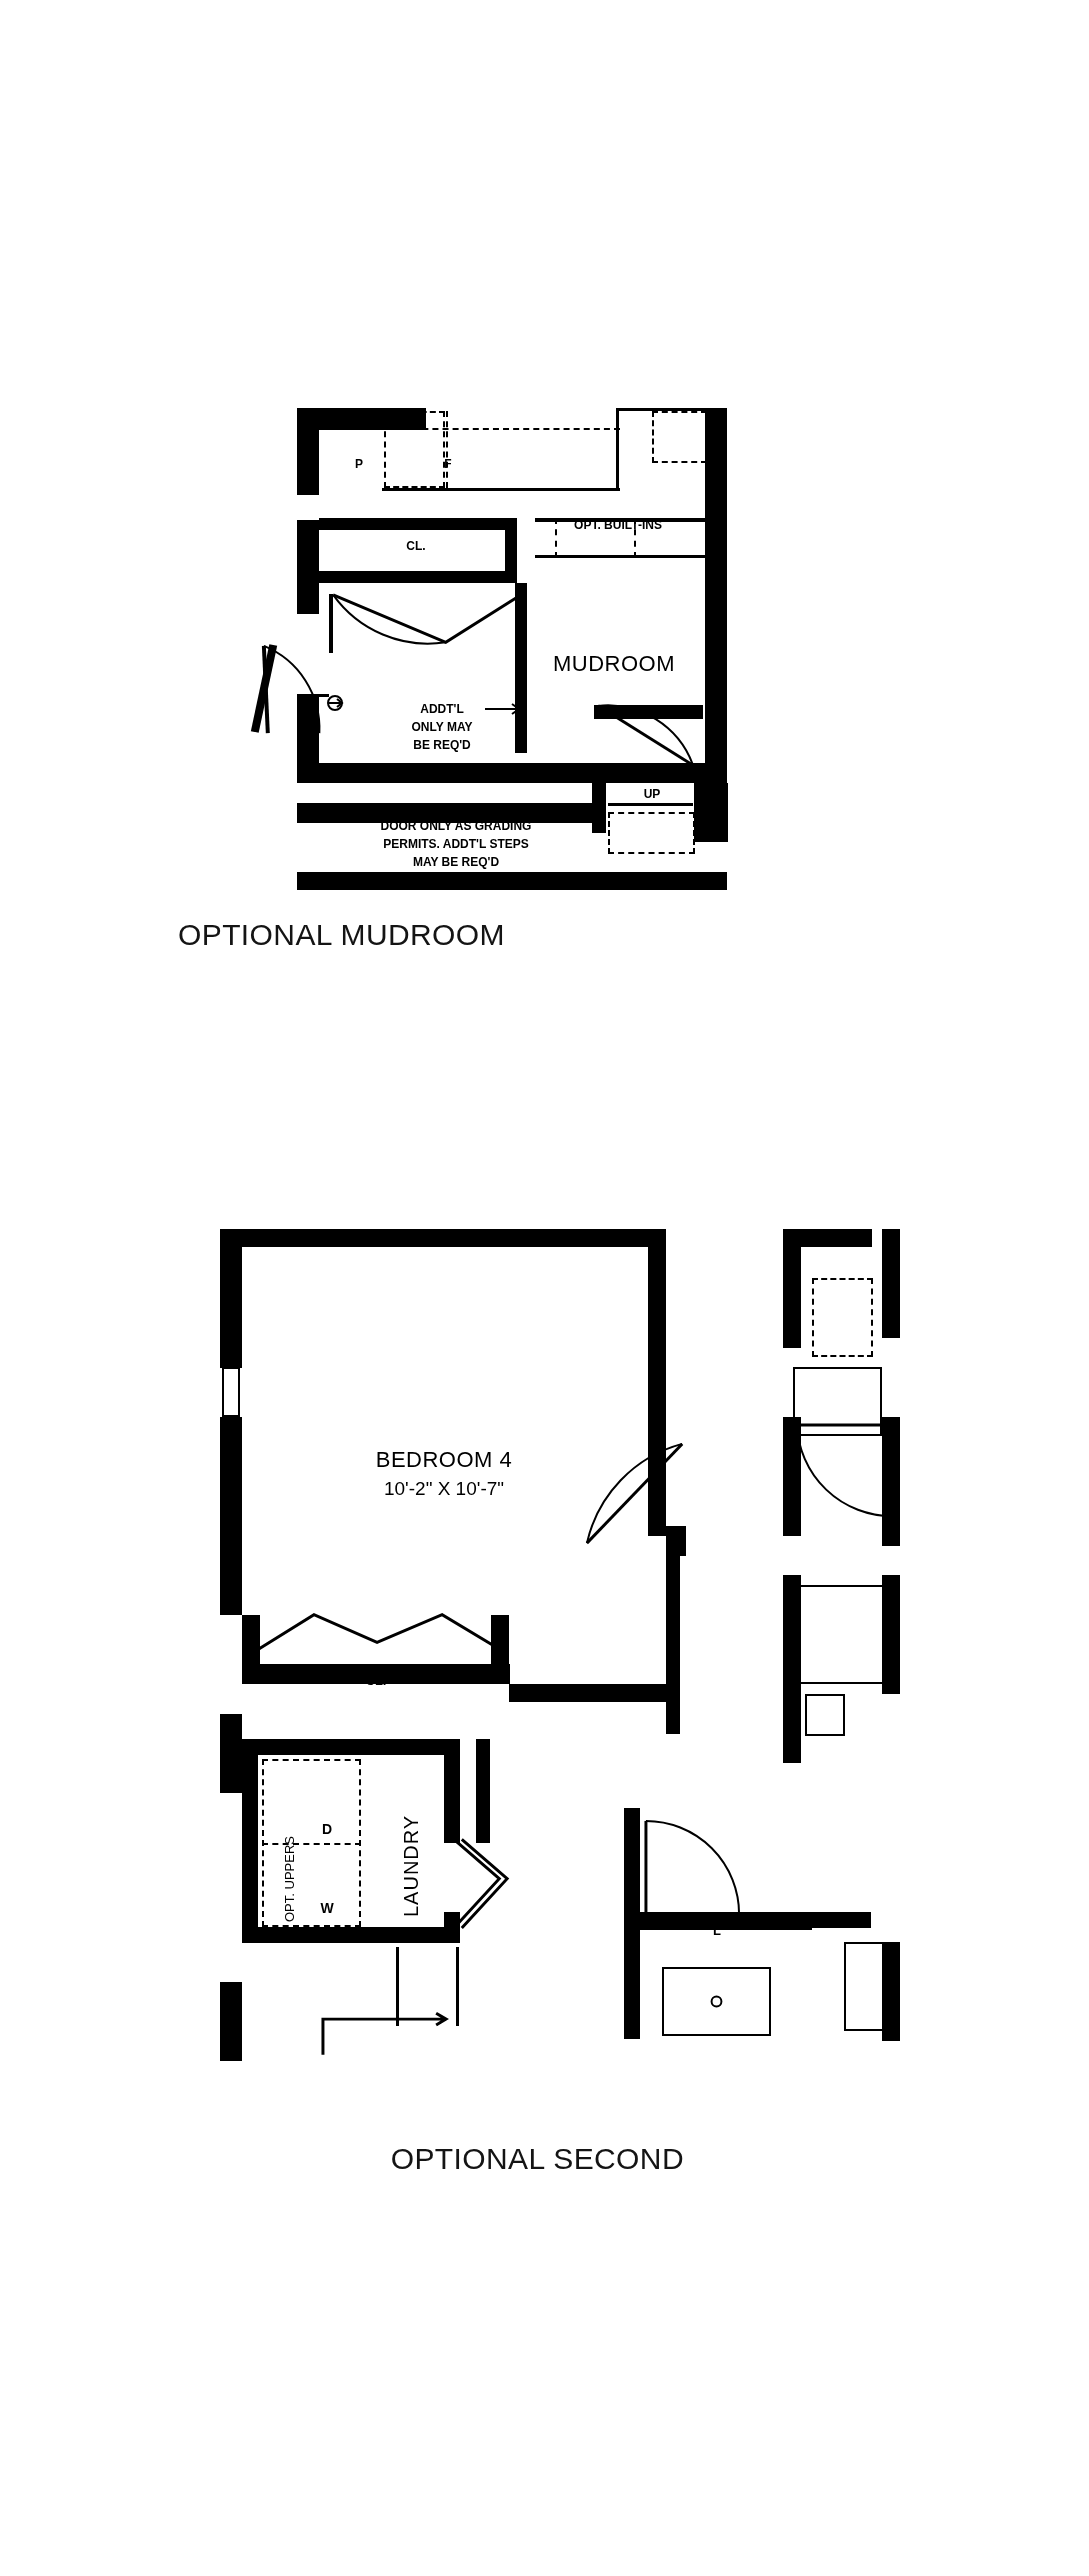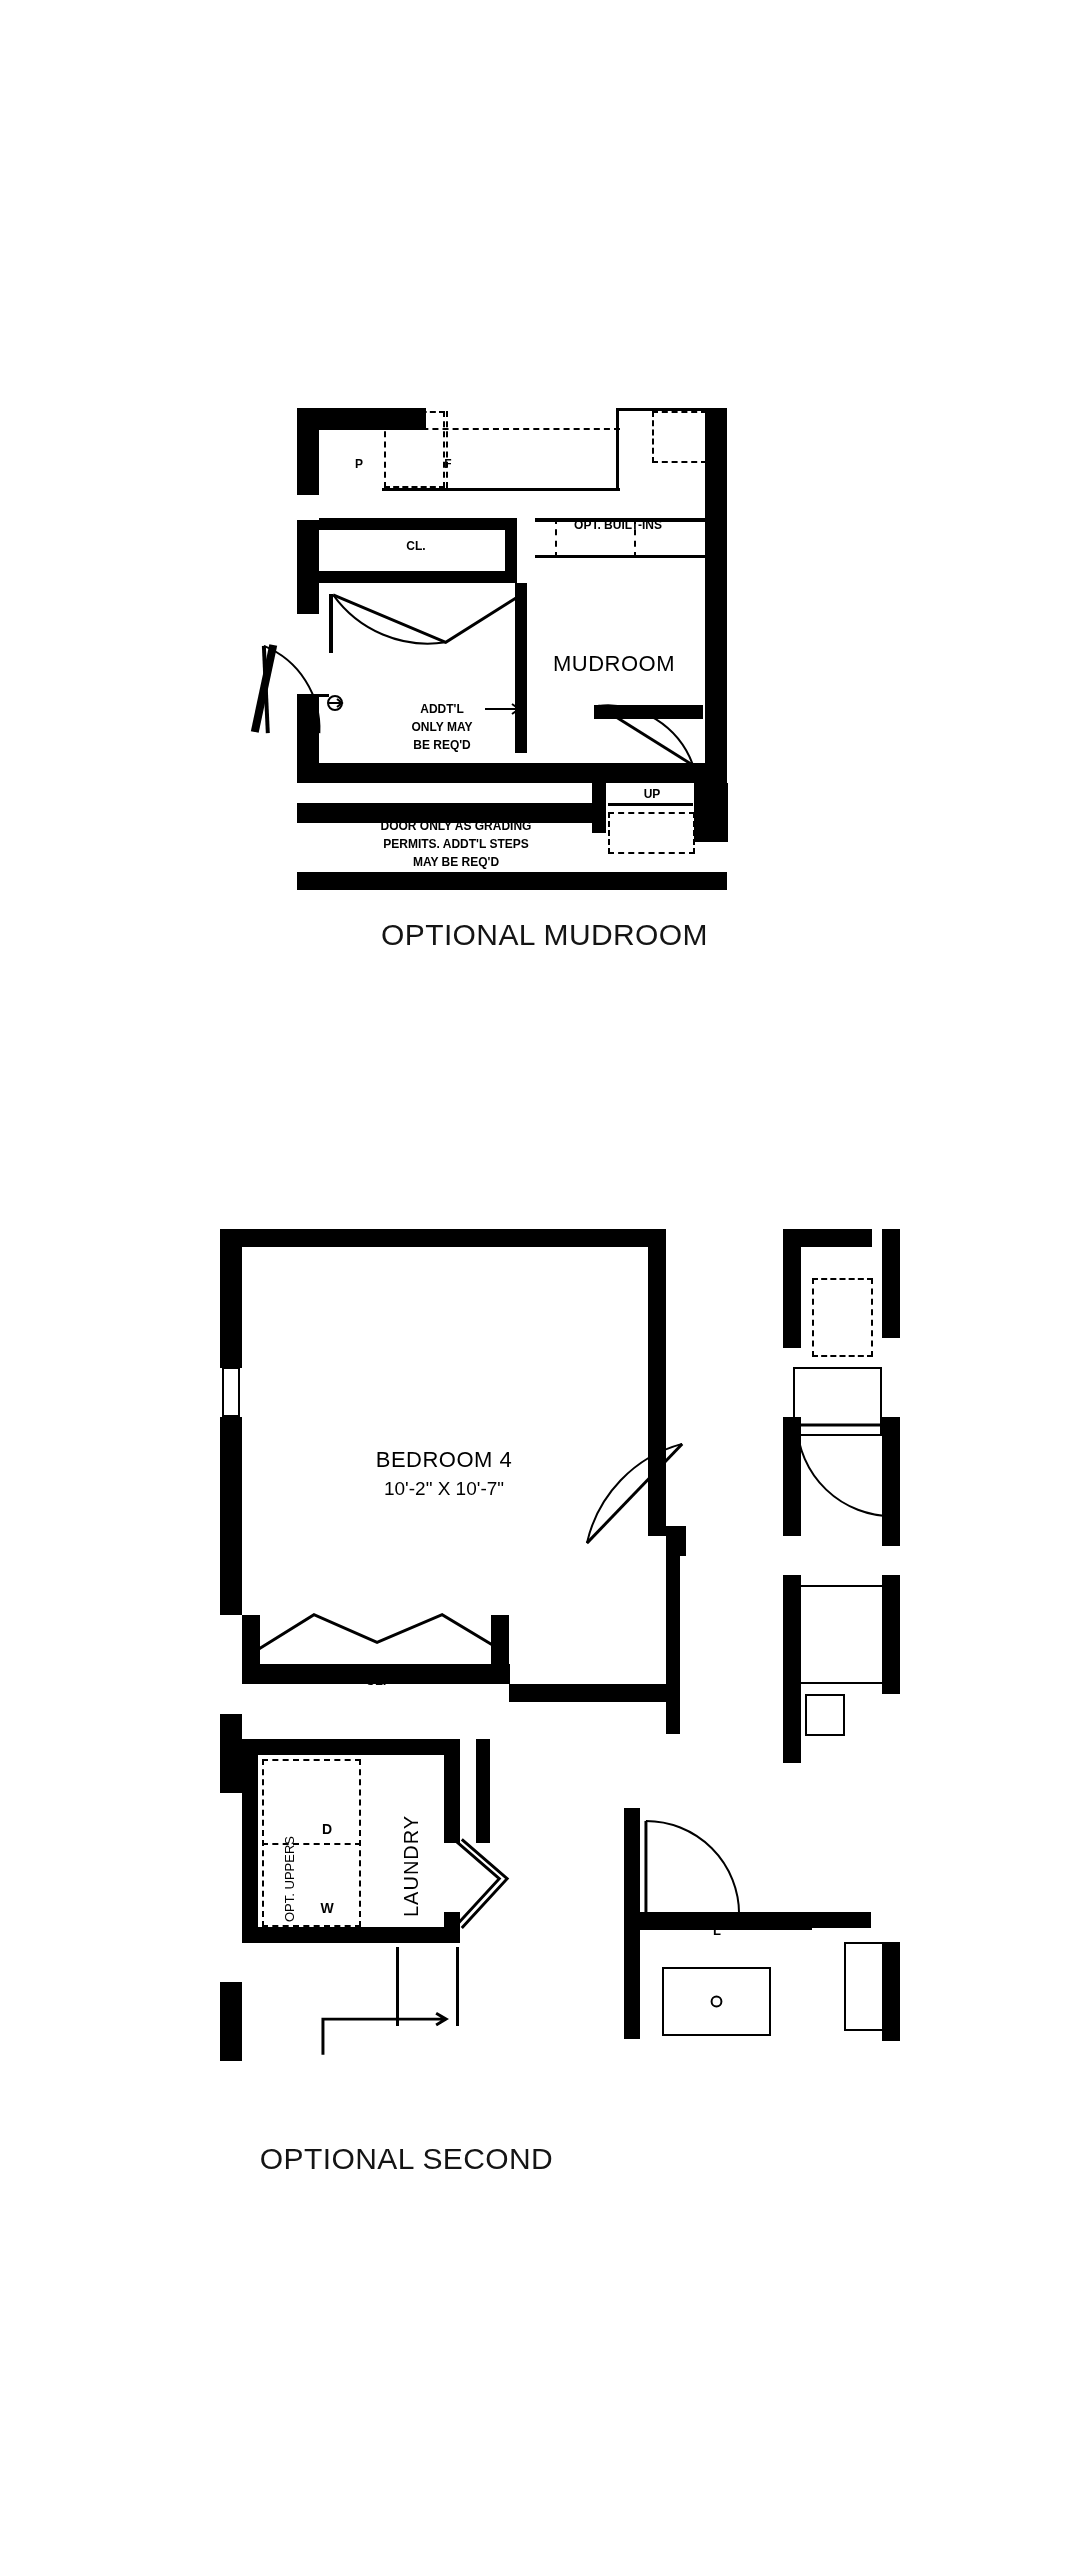--- a/index.html
+++ b/index.html
@@ -60,21 +60,21 @@
     text-align: center;
   }
   .vert {
     transform-origin: 0 0;
     transform: rotate(-90deg);
   }
 
   
   .plan-title {
     position: absolute;
-    text-align: center;
+    text-align: left;
     font-size: 30px;
     letter-spacing: 0.4px;
     line-height: 1.24;
     color: #141414;
     font-family: "Liberation Sans", sans-serif;
   }
 
   
   .tiny {
     font-size: 12px;
@@ -269,19 +269,19 @@
     </svg>
 
     <div class="solid-box" style="left:844px; top:1942px; width:54px; height:89px;"></div>
     <div class="wall" style="left:812px; top:1912px; width:59px; height:16px;"></div>
 
     <div class="wall" style="left:882px; top:1229px; width:18px; height:109px;"></div>
     <div class="wall" style="left:882px; top:1417px; width:18px; height:129px;"></div>
     <div class="wall" style="left:882px; top:1575px; width:18px; height:119px;"></div>
     <div class="wall" style="left:882px; top:1942px; width:18px; height:99px;"></div>
 
-    <div class="plan-title" style="left:129px; top:2140px; width:555px; text-align:center;">
+    <div class="plan-title" style="left:129px; top:2140px; width:555px; text-align:right;">
       <div>OPTIONAL SECOND</div>
     </div>
   </div>
 
 </div>
 
 
 </body></html>

